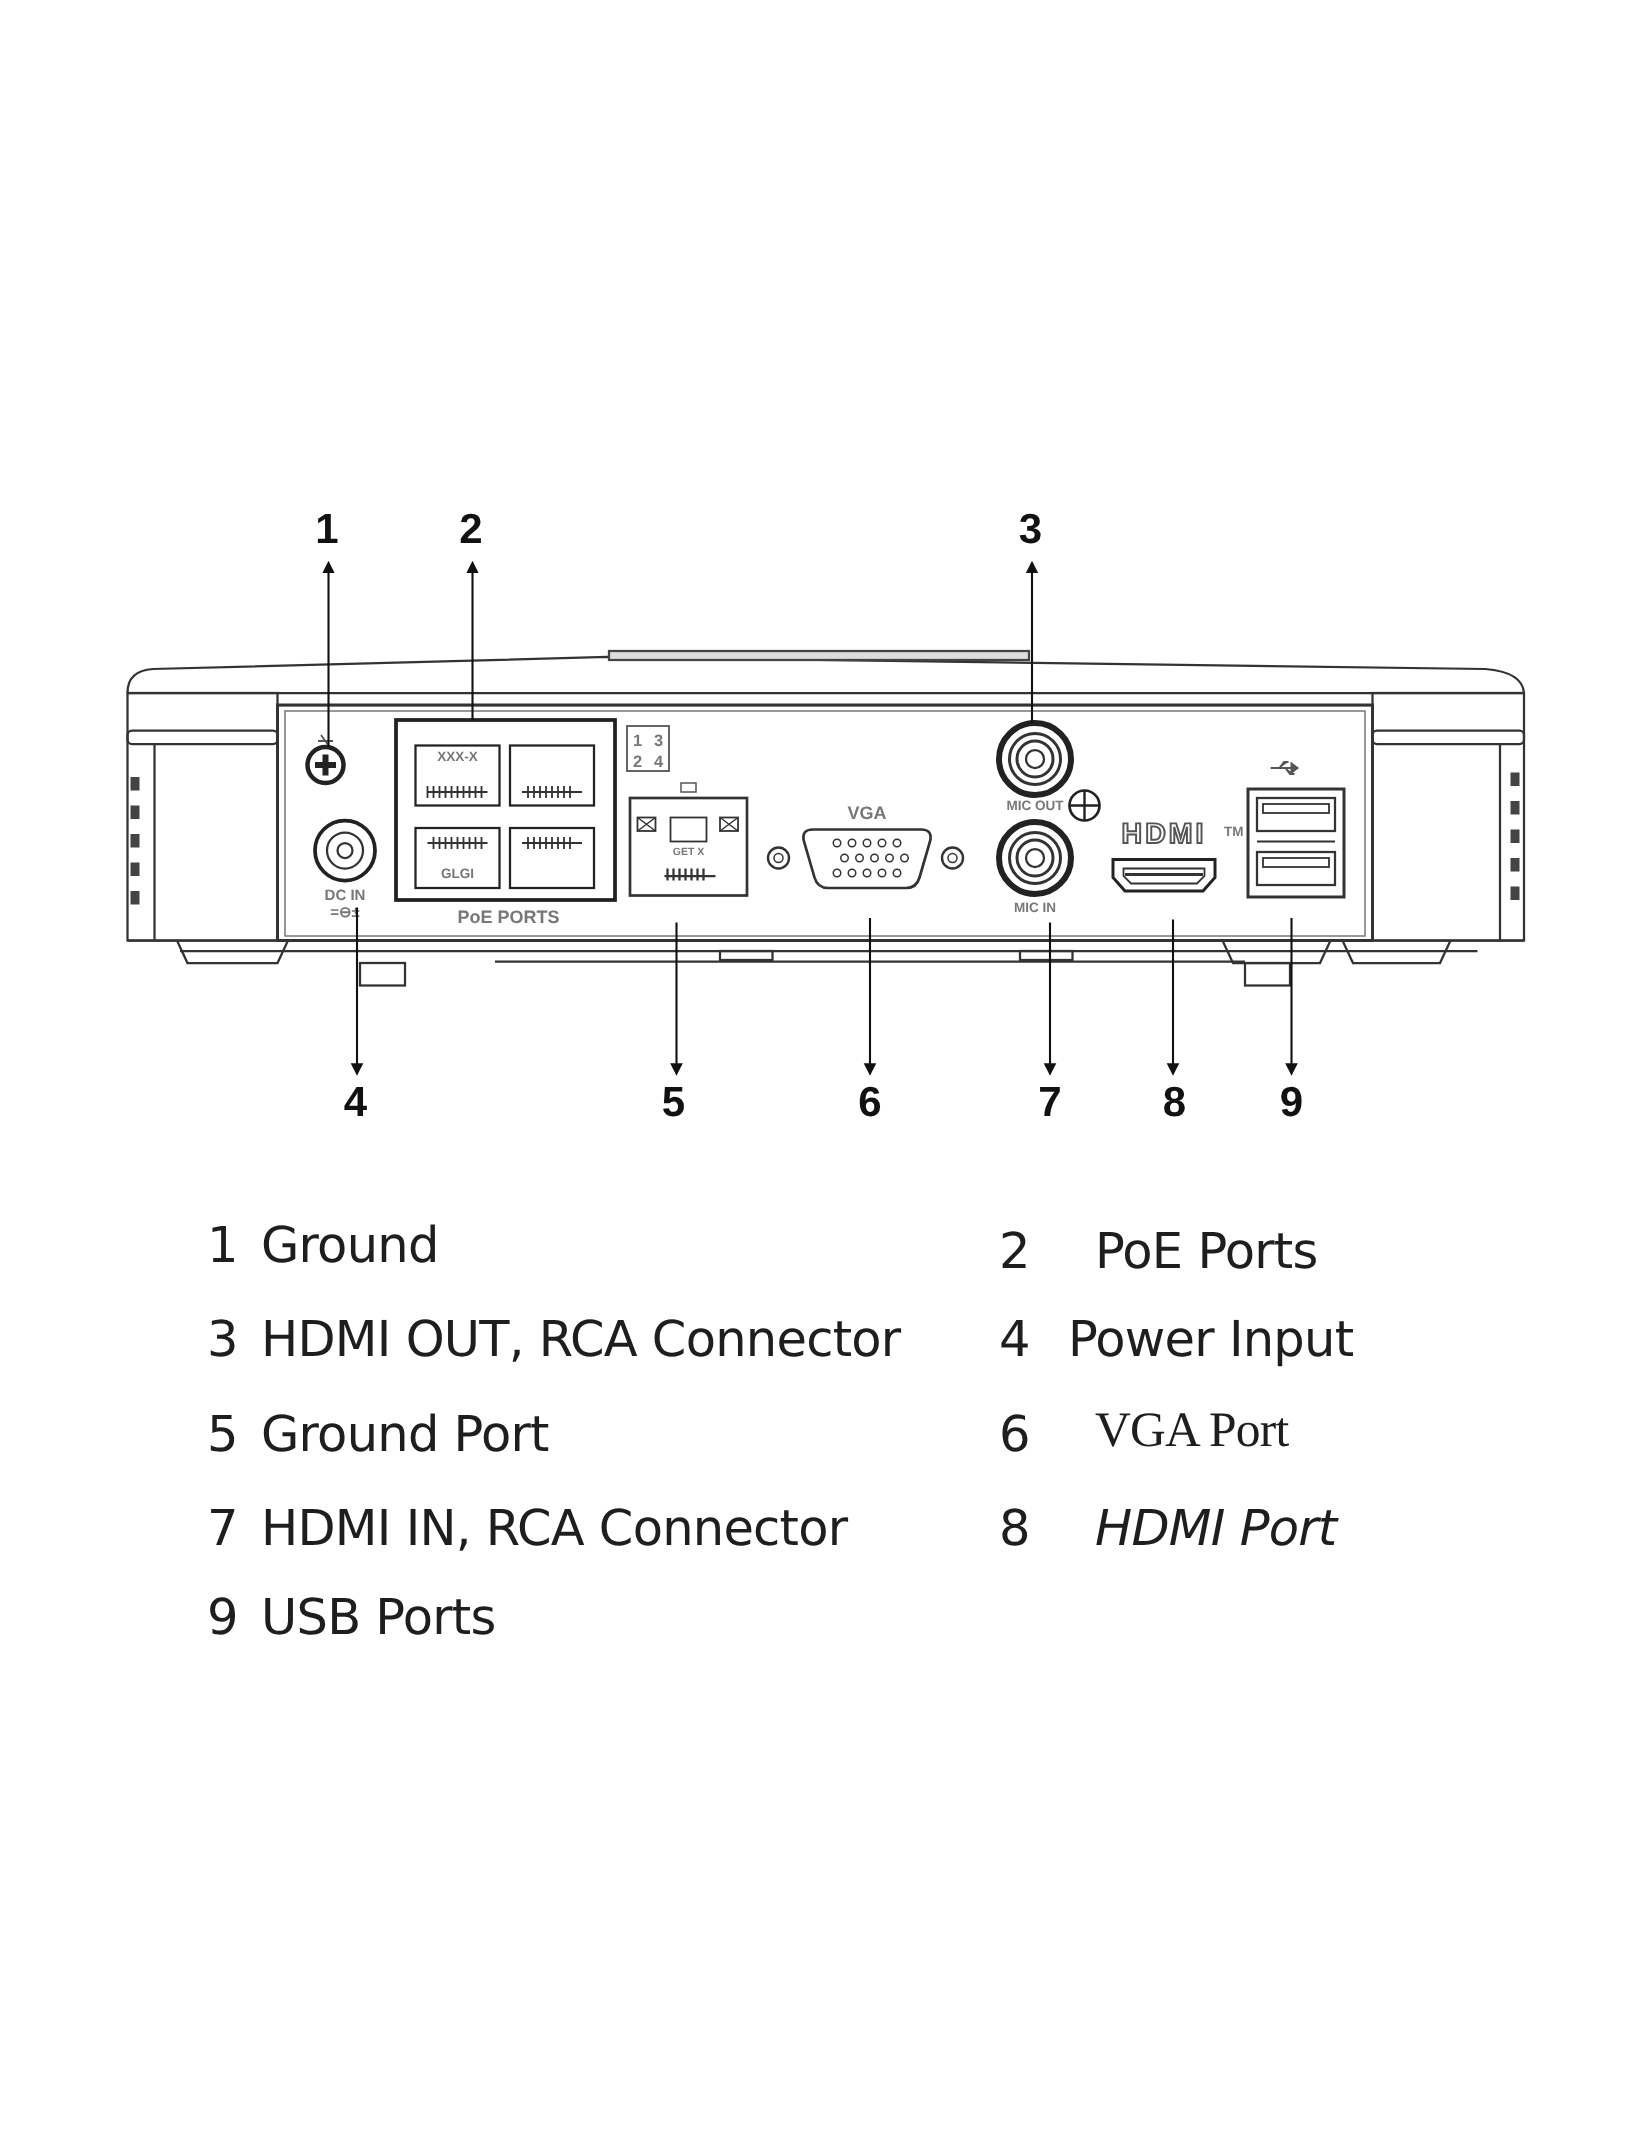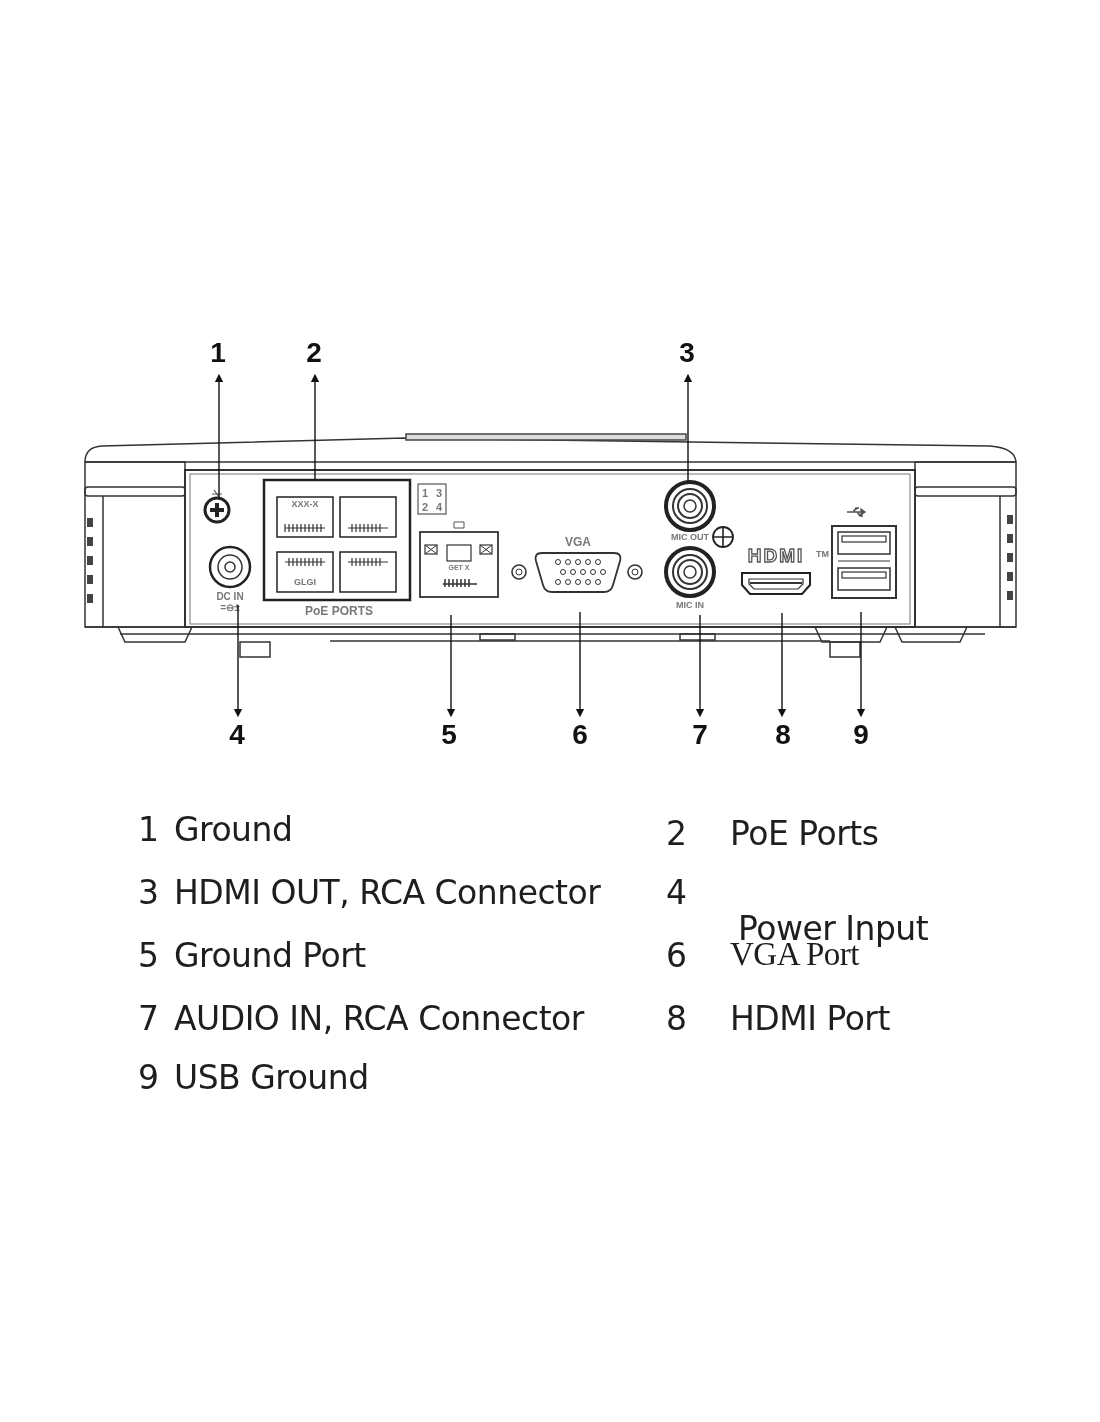--- a/index.html
+++ b/index.html
@@ -215,35 +215,35 @@
   <div class="legend-row" style="left:666px; top:14px;">
     <span class="legend-num">2</span>
     <span class="legend-text" style="left:64px;">PoE Ports</span>
   </div>
   <div class="legend-row" style="left:138px; top:73px;">
     <span class="legend-num">3</span>
     <span class="legend-text">HDMI OUT, RCA Connector</span>
   </div>
   <div class="legend-row" style="left:666px; top:73px;">
     <span class="legend-num">4</span>
-    <span class="legend-text" style="left:72px;margin-top:36px;">Power Input</span>
+    <span class="legend-text" style="left:46px;">Power Input</span>
   </div>
   <div class="legend-row" style="left:138px; top:136px;">
     <span class="legend-num">5</span>
     <span class="legend-text">Ground Port</span>
   </div>
   <div class="legend-row" style="left:666px; top:136px;">
     <span class="legend-num">6</span>
     <span class="legend-text" style="left:64px;font-family:Liberation Serif, serif;">VGA Port</span>
   </div>
   <div class="legend-row" style="left:138px; top:199px;">
     <span class="legend-num">7</span>
-    <span class="legend-text">AUDIO IN, RCA Connector</span>
+    <span class="legend-text">HDMI IN, RCA Connector</span>
   </div>
   <div class="legend-row" style="left:666px; top:199px;">
     <span class="legend-num">8</span>
-    <span class="legend-text" style="left:64px;">HDMI Port</span>
+    <span class="legend-text" style="left:64px;font-style:italic;">HDMI Port</span>
   </div>
   <div class="legend-row" style="left:138px; top:258px;">
     <span class="legend-num">9</span>
-    <span class="legend-text">USB Ground</span>
+    <span class="legend-text">USB Ports</span>
   </div>
 </div>
 
 </body></html>

